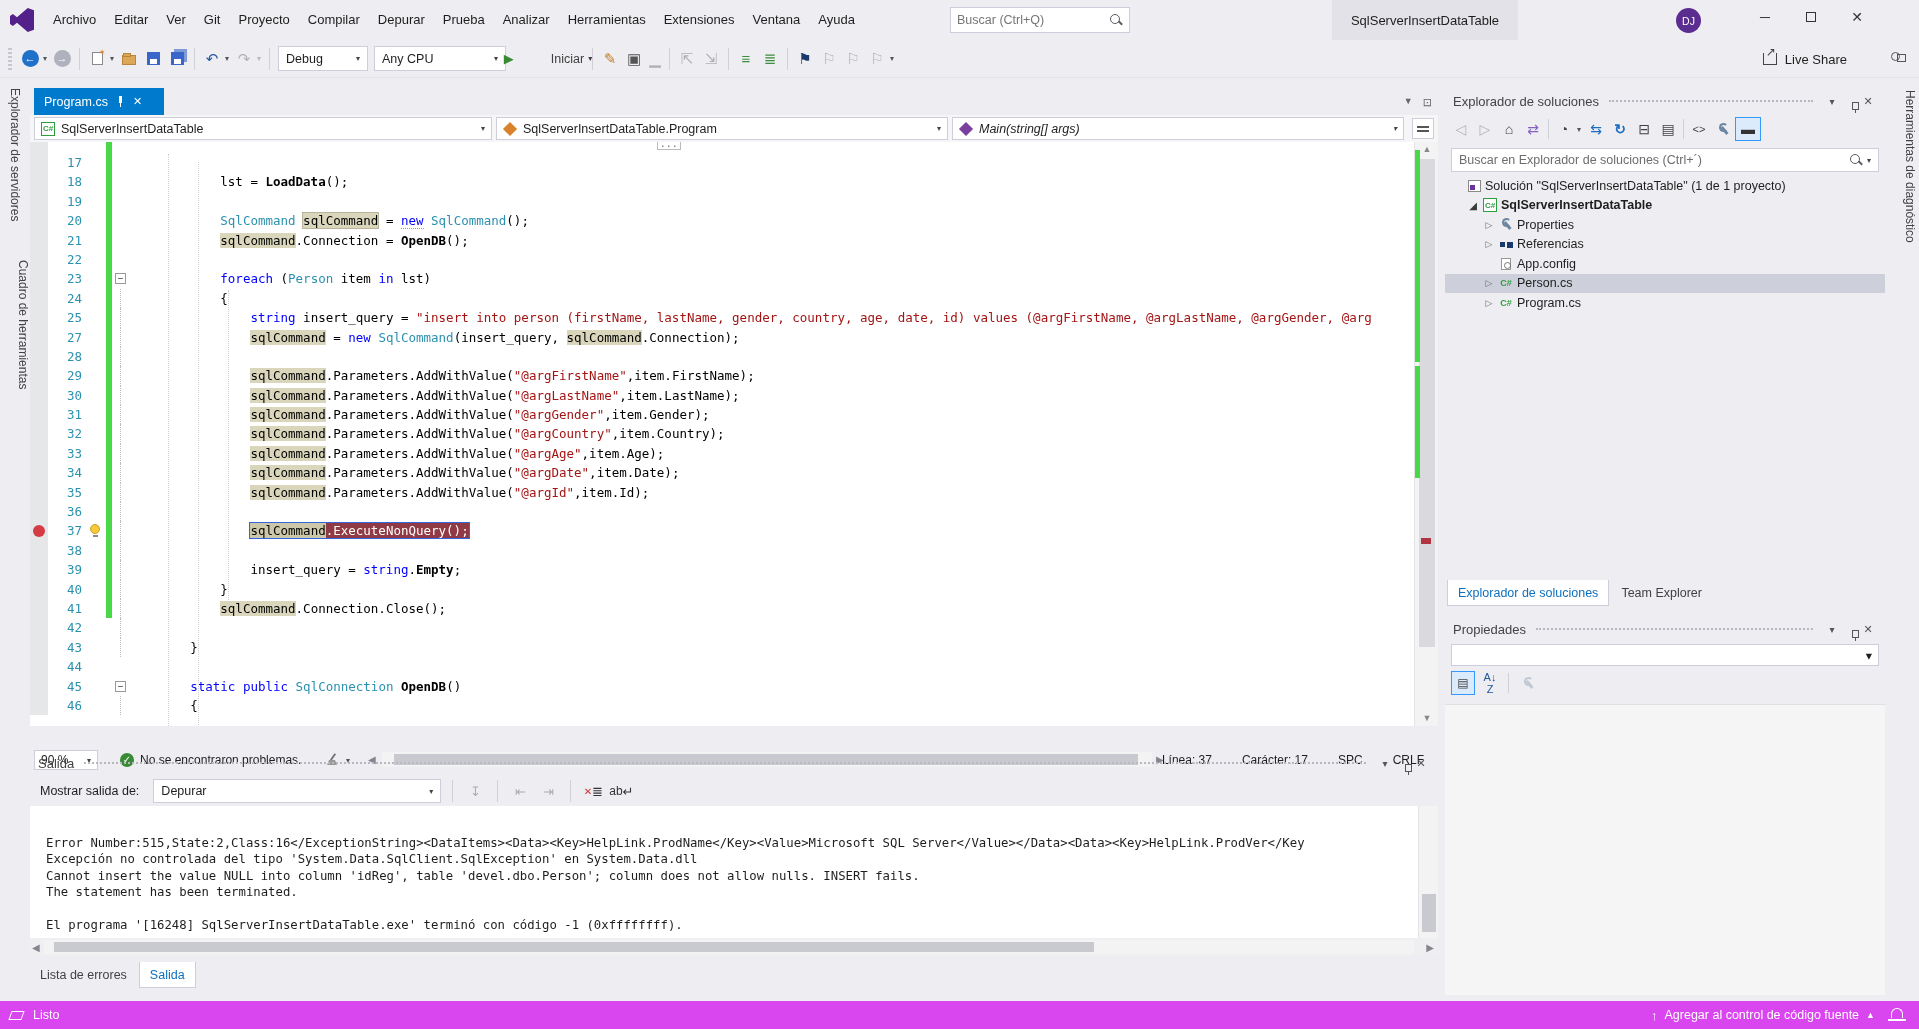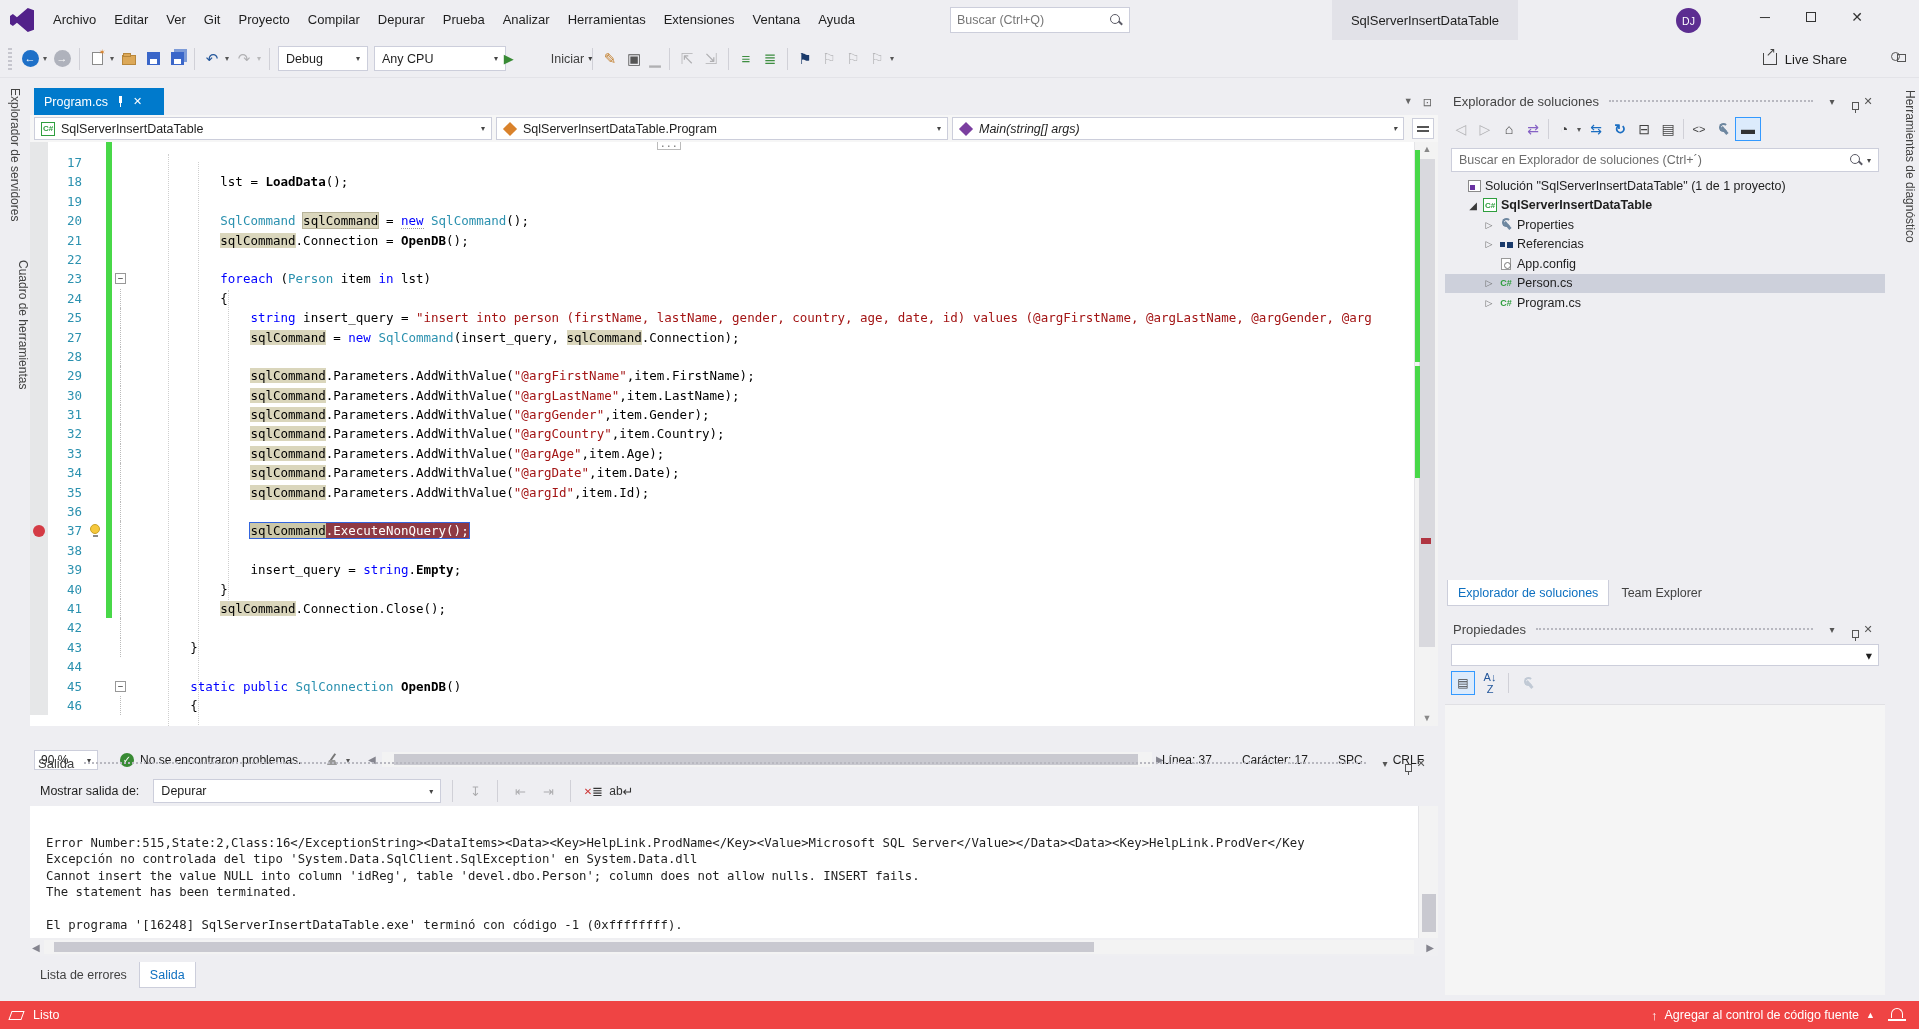--- a/index.html
+++ b/index.html
@@ -209,21 +209,21 @@
   #props { position:absolute; left:0; top:538px; width:440px; height:379px; }
   #props-combo { margin:2px 6px; height:22px; background:#fff; border:1px solid #CCCEDB; display:flex;
                  align-items:center; justify-content:flex-end; padding:0 6px; }
   #props-toolbar { display:flex; align-items:center; height:30px; padding:0 6px; gap:4px; }
   .cat-icon { width:24px; height:24px; border:1px solid #3399FF; background:#DCEBFC; display:flex;
               align-items:center; justify-content:center; font-size:12px; color:#444; }
   .az-icon { font-size:11px; color:#24579B; width:22px; text-align:center; }
   #props-body { position:absolute; left:0; top:88px; width:440px; height:291px; background:#F5F5F5; border-top:1px solid #E0E0E4; }
 
   
-  #statusbar { position:absolute; left:0; top:1001px; width:1919px; height:28px; background:#ef4444; color:#fff;
+  #statusbar { position:absolute; left:0; top:1001px; width:1919px; height:28px; background:#d946ef; color:#fff;
                display:flex; align-items:center; font-size:12.5px; }
   .ins-icon { width:13px; height:9px; border:1.5px solid #fff; transform:skewX(-20deg); margin:0 10px 0 10px; }
   #sb-right { position:absolute; right:44px; top:0; height:28px; display:flex; align-items:center; gap:7px; }
   .up-icon { font-size:13px; } .caret-up { font-size:9px; }
   .bell { position:absolute; right:16px; top:7px; width:12px; height:10px; border:1.5px solid #fff;
           border-bottom:none; border-radius:6px 6px 0 0; }
   .bell::after { content:""; position:absolute; left:-4px; top:10px; width:18px; height:1.5px; background:#fff; }
 </style>
 </head>
 <body>

